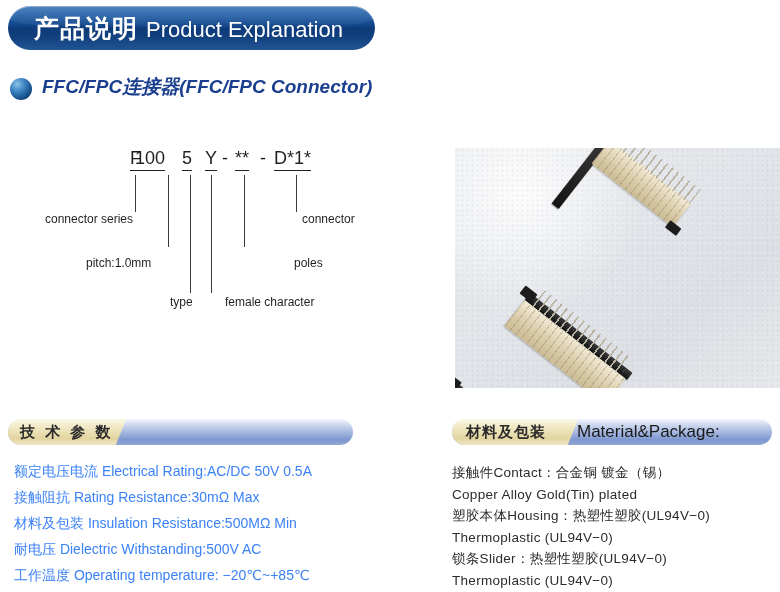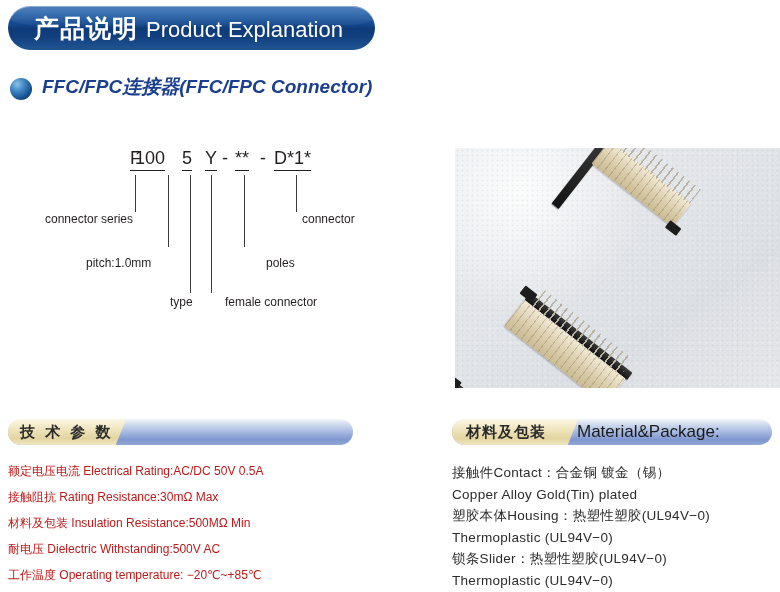--- a/index.html
+++ b/index.html
@@ -109,21 +109,21 @@
     content:"";position:absolute;right:-13px;top:0;width:26px;height:100%;
     background:inherit;transform:skewX(-22deg);
   }
   .band .cn{position:absolute;top:50%;transform:translateY(-50%);
     font-size:15px;font-weight:700;color:#2b2b2b;white-space:nowrap;letter-spacing:3px;}
   .band .en{position:absolute;top:50%;transform:translateY(-50%);
     font-size:17px;font-weight:400;color:#1a1a1a;white-space:nowrap;}
 
   
   .spec-list{position:absolute;left:8px;top:458px;width:430px;}
-  .spec-list .row{font-size:12px;color:#b91c1c;line-height:26px;white-space:nowrap;}
+  .spec-list .row{font-size:14px;color:#3b82f6;line-height:26px;white-space:nowrap;margin-left:6px;}
   .mat-list{position:absolute;left:452px;top:462px;width:330px;}
   .mat-list .row{font-size:13.5px;color:#2b2b2b;line-height:21.5px;white-space:nowrap;letter-spacing:.3px;}
 </style>
 </head>
 <body>
 
 <div class="page">
 
   <div class="title-banner">
     <div class="gloss"></div>
@@ -153,23 +153,23 @@
         <div class="leader" style="left: 168px; top: 35px; height: 72px;"></div>
         <div class="leader" style="left: 190px; top: 35px; height: 118px;"></div>
         <div class="leader" style="left: 211px; top: 35px; height: 118px;"></div>
         <div class="leader" style="left: 244px; top: 35px; height: 72px;"></div>
         <div class="leader" style="left: 296px; top: 35px; height: 37px;"></div>
       </div>
     <div id="pn-labels">
         <div class="pn-label" style="left: 45px; top: 72px;">connector series</div>
         <div class="pn-label" style="left: 302px; top: 72px;">connector</div>
         <div class="pn-label" style="left: 86px; top: 116px;">pitch:1.0mm</div>
-        <div class="pn-label" style="left: 234px; top: 116px; padding-left: 32px;">poles</div>
+        <div class="pn-label" style="left: 262px; top: 116px; padding-left: 32px;">poles</div>
         <div class="pn-label" style="left: 170px; top: 155px;">type</div>
-        <div class="pn-label" style="left: 225px; top: 155px;">female connector</div>
+        <div class="pn-label" style="left: 225px; top: 155px;">female character</div>
       </div>
   </div>
 
   <div class="photo">
     <div class="noise"></div>
 
     <div class="conn" style="left:155px;top:-8px;width:185px;height:135px;transform:rotate(38deg);transform-origin:0 0;">
       <div class="slider" style="left:-7px;top:0px;width:9px;height:86px;"></div>
       <div class="body" style="left:0px;top:0px;width:103px;height:30px;">
           <div class="ribs"></div>

